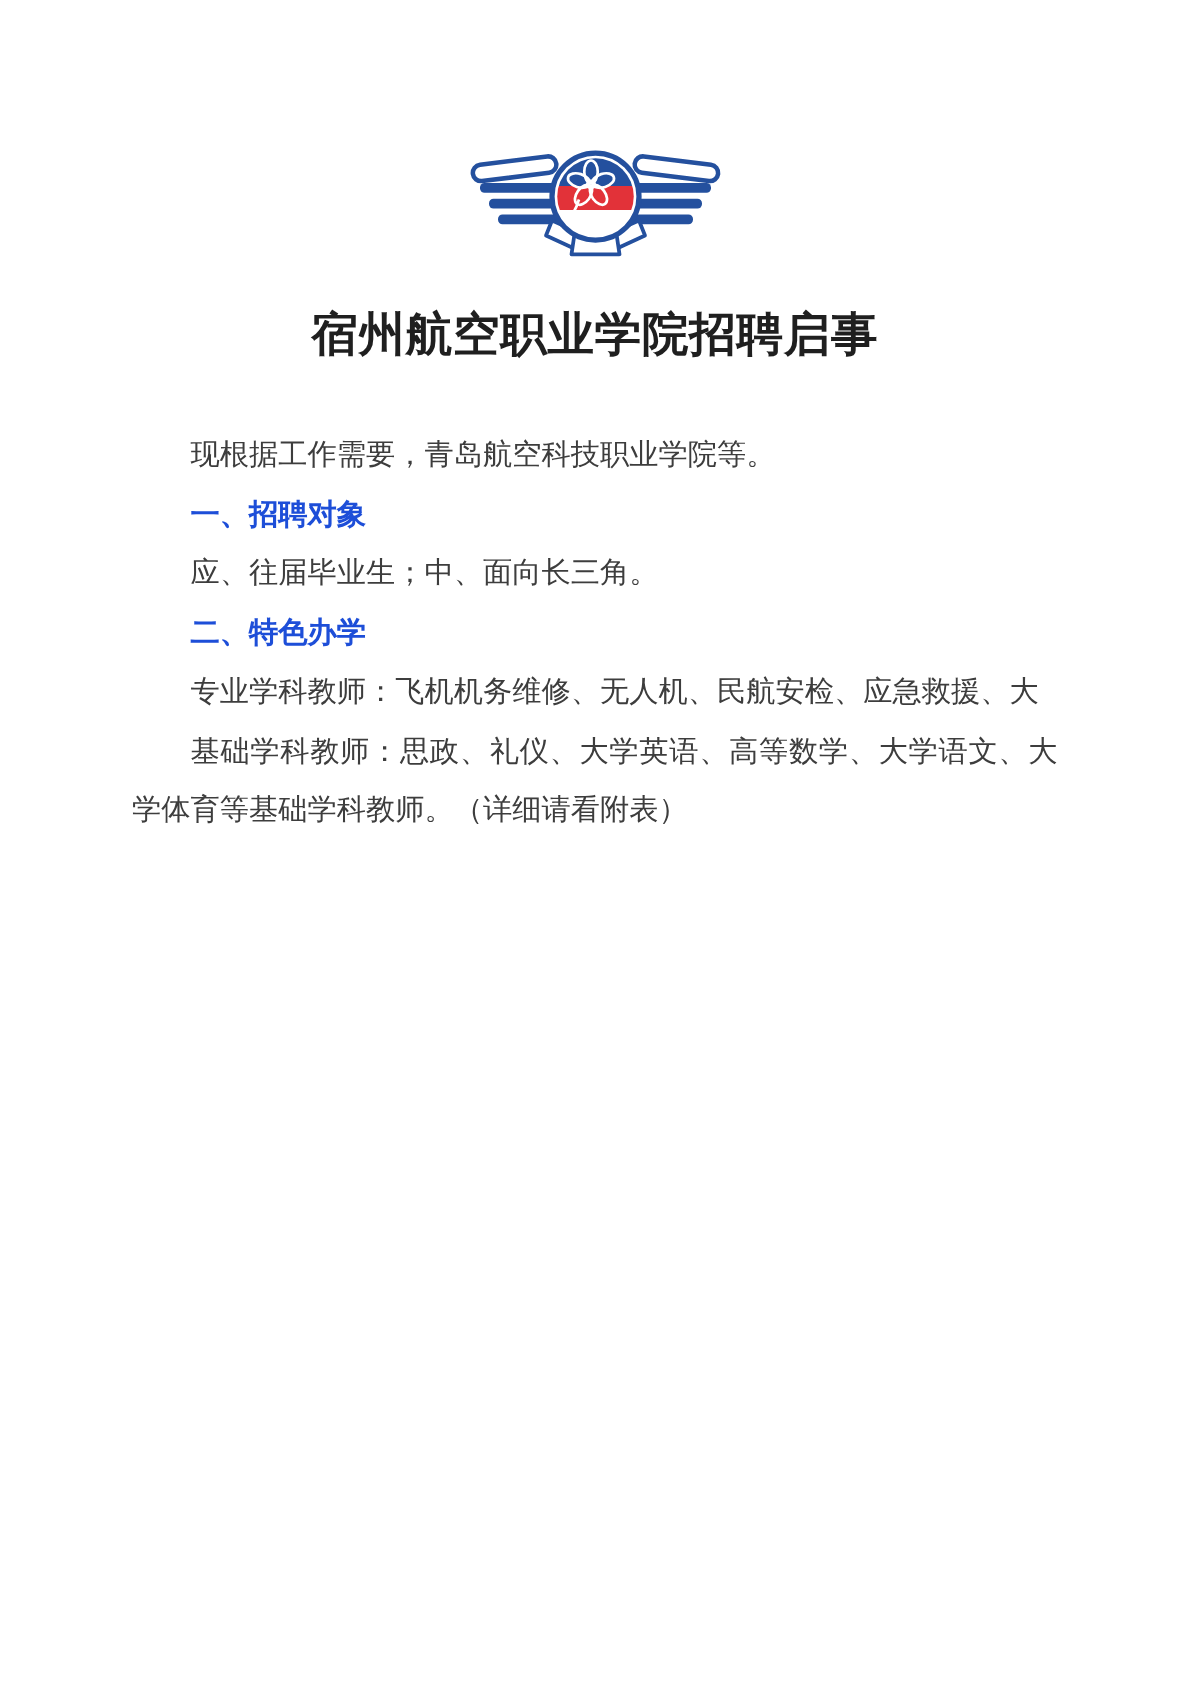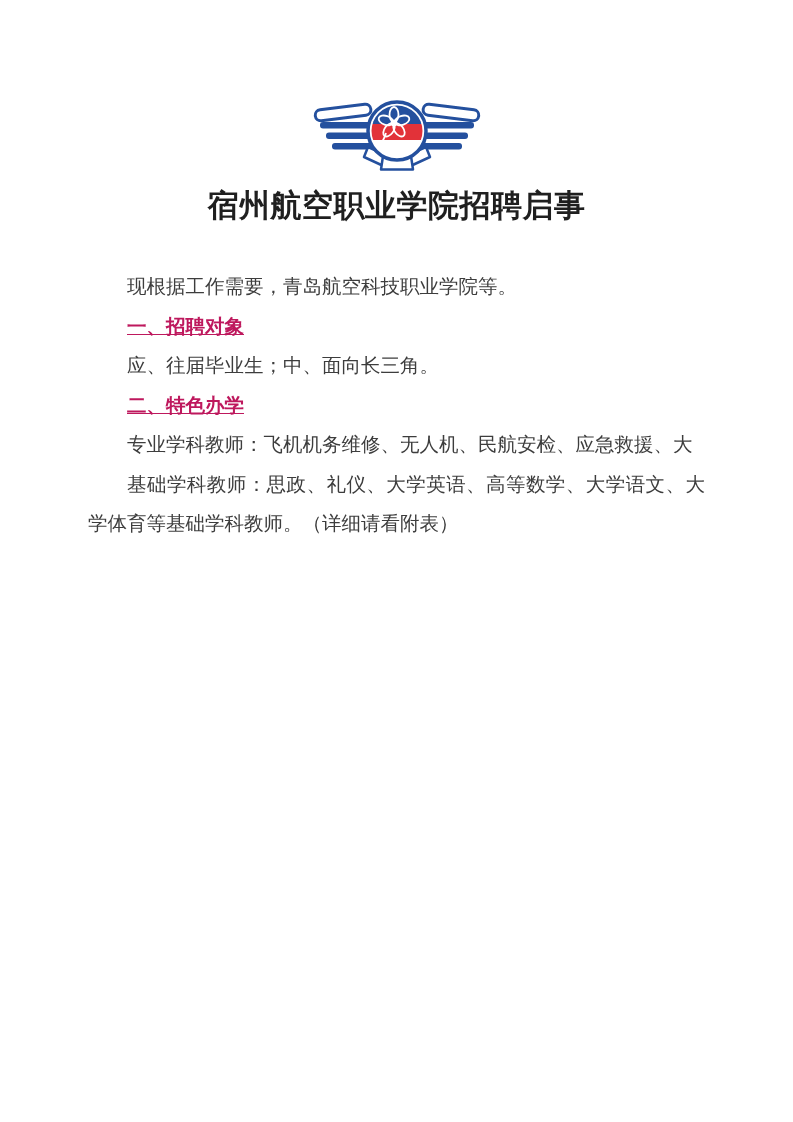--- a/index.html
+++ b/index.html
@@ -29,39 +29,39 @@
 
   .wing-bar   { fill: var(--logo-blue); }
   .wing-top   { fill: #ffffff; stroke: var(--logo-blue); stroke-width: 3; }
   .ring       { fill: #ffffff; stroke: var(--logo-blue); stroke-width: 3.5; }
   .band-blue  { fill: var(--logo-blue); }
   .band-red   { fill: var(--logo-red); }
   .flower     { stroke: #ffffff; fill: none; stroke-width: 1.8; }
   .ribbon     { fill: #ffffff; stroke: var(--logo-blue); stroke-width: 2.5; stroke-linejoin: round; }
 
   .doc-title {
-    margin-top: 7px;
+    margin-top: 24px;
     text-align: center;
     font-size: 31px;
     font-weight: 700;
     letter-spacing: 0.5px;
     color: var(--title-color);
   }
 
   .content {
     width: 617px;
     margin: 40px auto 0 auto;
     font-size: 19.5px;
     line-height: 39.5px;
     color: var(--text-color);
     text-align: justify;
     text-justify: inter-ideograph;
   }
   .content p { text-indent: 2em; margin: 0; }
-  .content p.heading { font-weight: 700; color: #be185d; text-decoration: underline; }
+  .content p.heading { font-weight: 700; color: #1d4ed8; }
   .content span.bold { font-weight: 700; }
 </style>
 </head>
 <body>
 
 <div class="page">
 
   <div class="logo-wrap">
     <svg viewBox="0 0 168 82" xmlns="http://www.w3.org/2000/svg">
 

